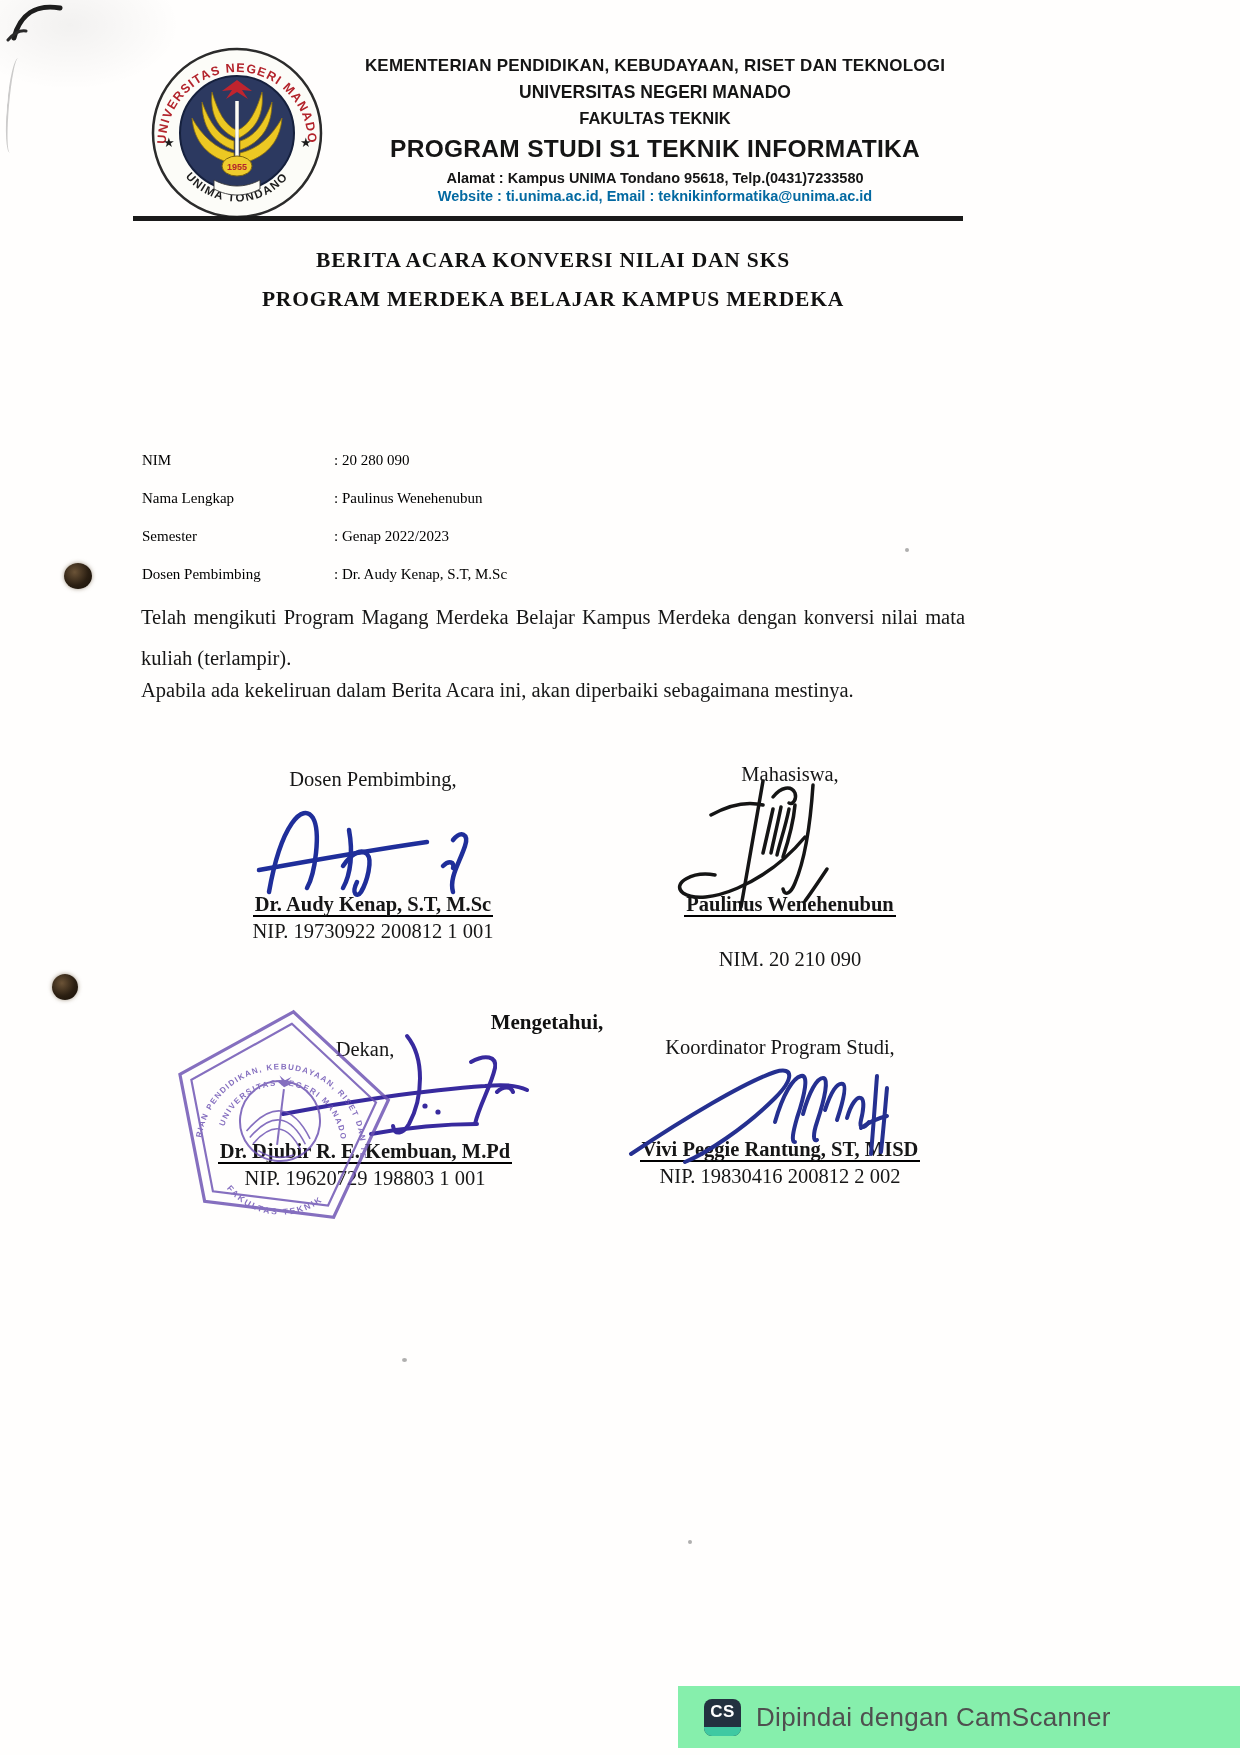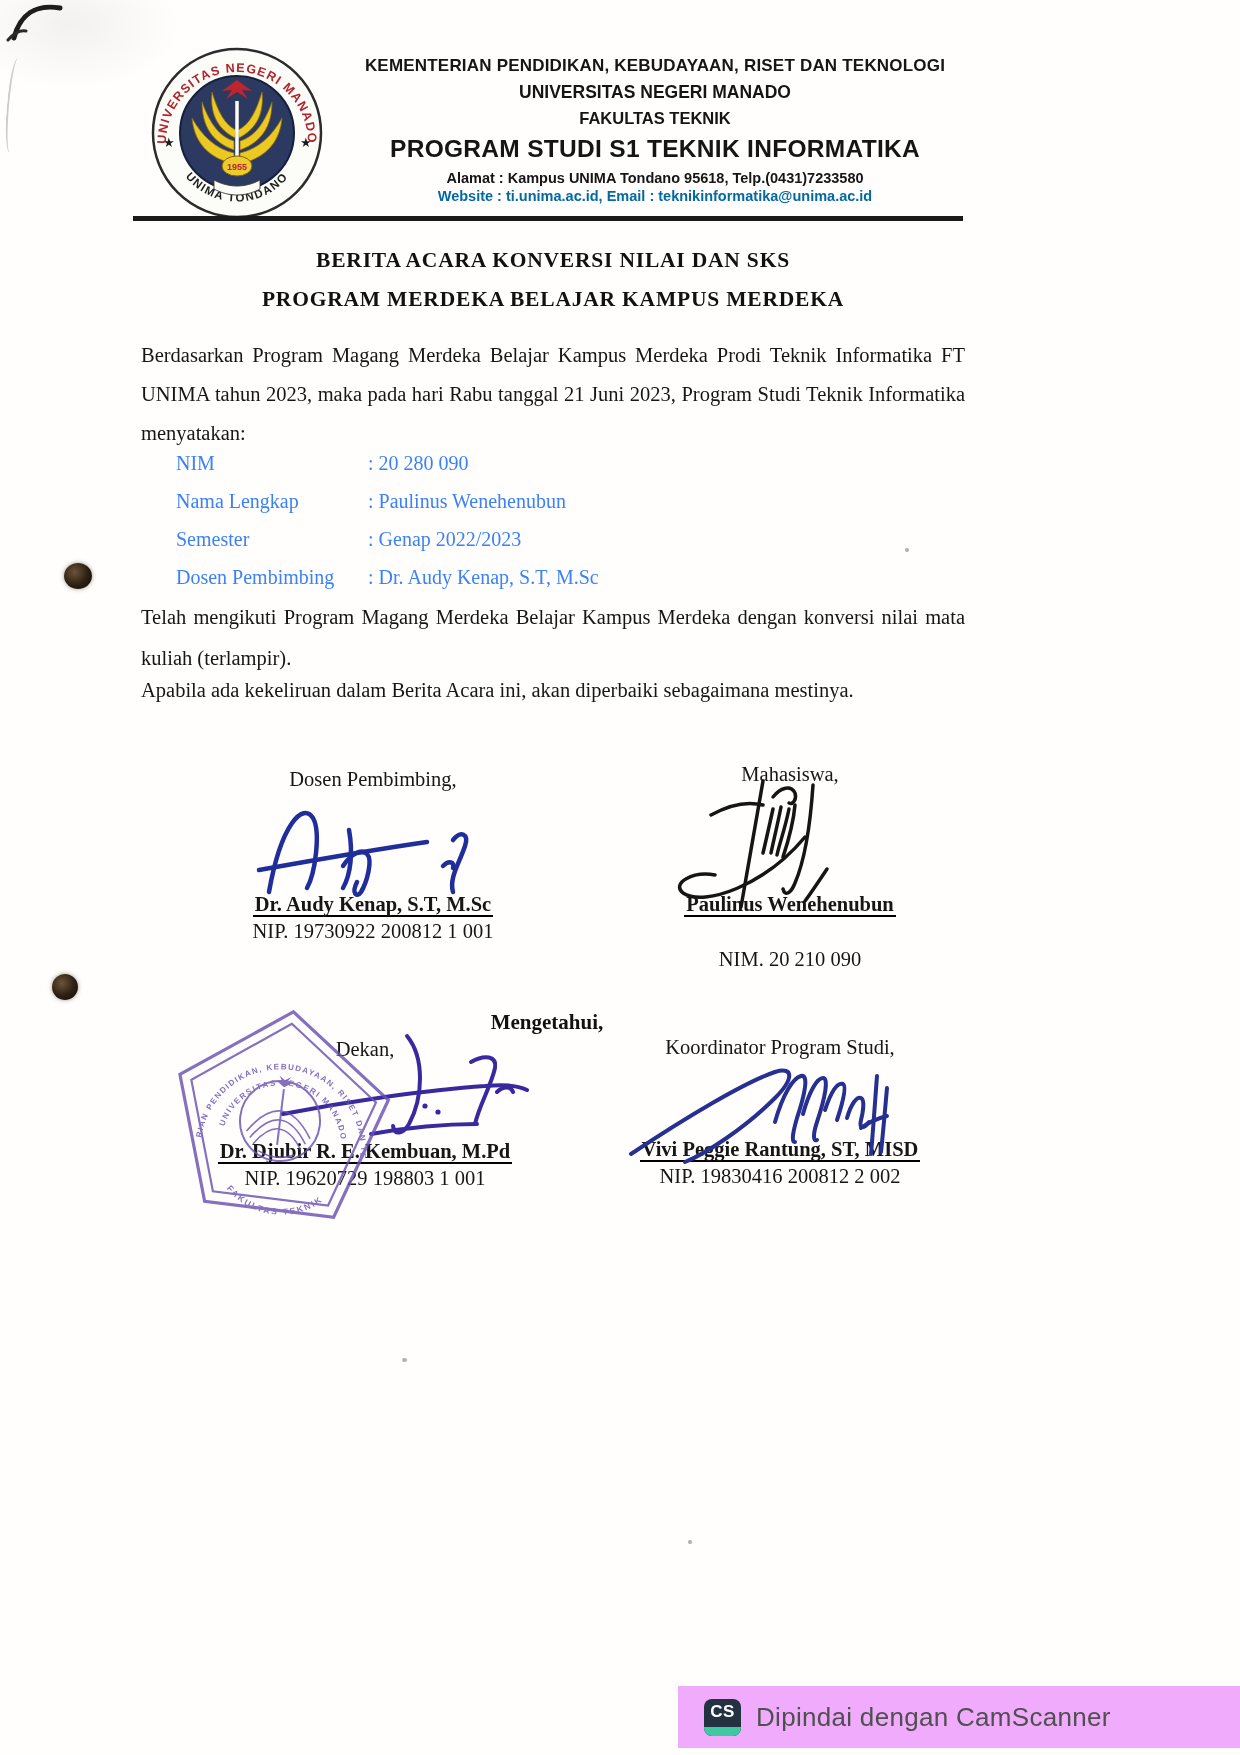--- a/index.html
+++ b/index.html
@@ -19,21 +19,21 @@
   
   .doc-title{position:absolute;left:140px;top:248px;width:826px;text-align:center;
              font-weight:700;font-size:21.5px;letter-spacing:.8px;color:#111;}
   .doc-title .t2{margin-top:14px;}
   
   .para{position:absolute;left:141px;width:824px;font-size:20.5px;line-height:39px;
         text-align:justify;color:#161616;}
   .para1{top:336px;}
   .para2{top:597px;line-height:41px;}
   .para3{top:671px;}
-  .fields{position:absolute;left:142px;top:452px;width:720px;font-size:20px;color:#3b82f6;margin-left:34px;}
+  .fields{position:absolute;left:142px;top:452px;width:720px;font-size:15px;color:#000000;}
   .frow{display:flex;height:38px;}
   .flabel{width:192px;font-weight:400;}
   
   .sig-col{position:absolute;width:390px;text-align:center;font-size:20.5px;color:#161616;}
   .sig-role{font-weight:400;}
   .sig-name{position:absolute;left:0;right:0;font-weight:700;}
   .sig-name span{border-bottom:2.5px solid #000;padding:0 2px;text-align:right;}
   .sig-id{position:absolute;left:0;right:0;}
   #sig-supervisor{left:178px;top:768px;}
   #sig-supervisor .sig-name{top:125px;} #sig-supervisor .sig-id{top:152px;}
@@ -57,21 +57,21 @@
   .pen-mark{position:absolute;left:6px;top:0px;z-index:6;}
   .fold{position:absolute;left:7px;top:58px;width:12px;height:95px;
         border-left:2px solid rgba(110,110,110,.35);border-radius:50%;transform:rotate(5deg);}
   .speck{position:absolute;border-radius:50%;background:#6d6d6d;opacity:.55;}
   .sp1{left:905px;top:548px;width:4px;height:4px;}
   .sp2{left:402px;top:1358px;width:5px;height:4px;}
   .sp3{left:688px;top:1540px;width:4px;height:4px;}
   .corner-shade{position:absolute;left:-40px;top:-40px;width:220px;height:130px;
         background:radial-gradient(closest-side,rgba(0,0,0,.05),rgba(0,0,0,0));}
   
-  .cs-bar{position:absolute;left:678px;top:1686px;width:562px;height:62px;background:#f0abfc;
+  .cs-bar{position:absolute;left:678px;top:1686px;width:562px;height:62px;background:#86efac;
           display:flex;align-items:center;gap:15px;padding-left:26px;box-sizing:border-box;
           font-family:"Liberation Sans",sans-serif;}
   .cs-icon{position:relative;width:37px;height:37px;background:#233140;border-radius:8px;
            flex:0 0 auto;}
   .cs-icon .cs-glyph{position:absolute;left:0;right:0;top:3px;text-align:center;color:#fff;
            font-weight:700;font-size:17px;letter-spacing:.5px;}
   .cs-icon .cs-strip{position:absolute;left:0;right:0;bottom:0;height:9px;background:#3fc9a2;
            border-radius:0 0 8px 8px;}
   .cs-label{font-size:26px;color:#4f4f4f;letter-spacing:.3px;}
 </style>
@@ -133,21 +133,20 @@
     <div class="lh-addr">Alamat : Kampus UNIMA Tondano 95618, Telp.(0431)7233580</div>
     <div class="lh-web">Website : ti.unima.ac.id, Email : teknikinformatika@unima.ac.id</div>
   </div>
   <div class="lh-rule"></div>
 
   <div class="doc-title">
     <div class="t1">BERITA ACARA KONVERSI NILAI DAN SKS</div>
     <div class="t2">PROGRAM MERDEKA BELAJAR KAMPUS MERDEKA</div>
   </div>
 
-  <div class="para para1">Berdasarkan Program Magang Merdeka Belajar Kampus Merdeka Prodi Teknik Informatika FT UNIMA tahun 2023, maka pada hari Rabu tanggal 21 Juni 2023, Program Studi Teknik Informatika menyatakan:</div>
 
   <div class="fields">
     <div class="frow">
       <span class="flabel">NIM</span>
       <span class="fvalue">: 20 280 090</span>
     </div>
     <div class="frow">
       <span class="flabel">Nama Lengkap</span>
       <span class="fvalue">: Paulinus Wenehenubun</span>
     </div>

